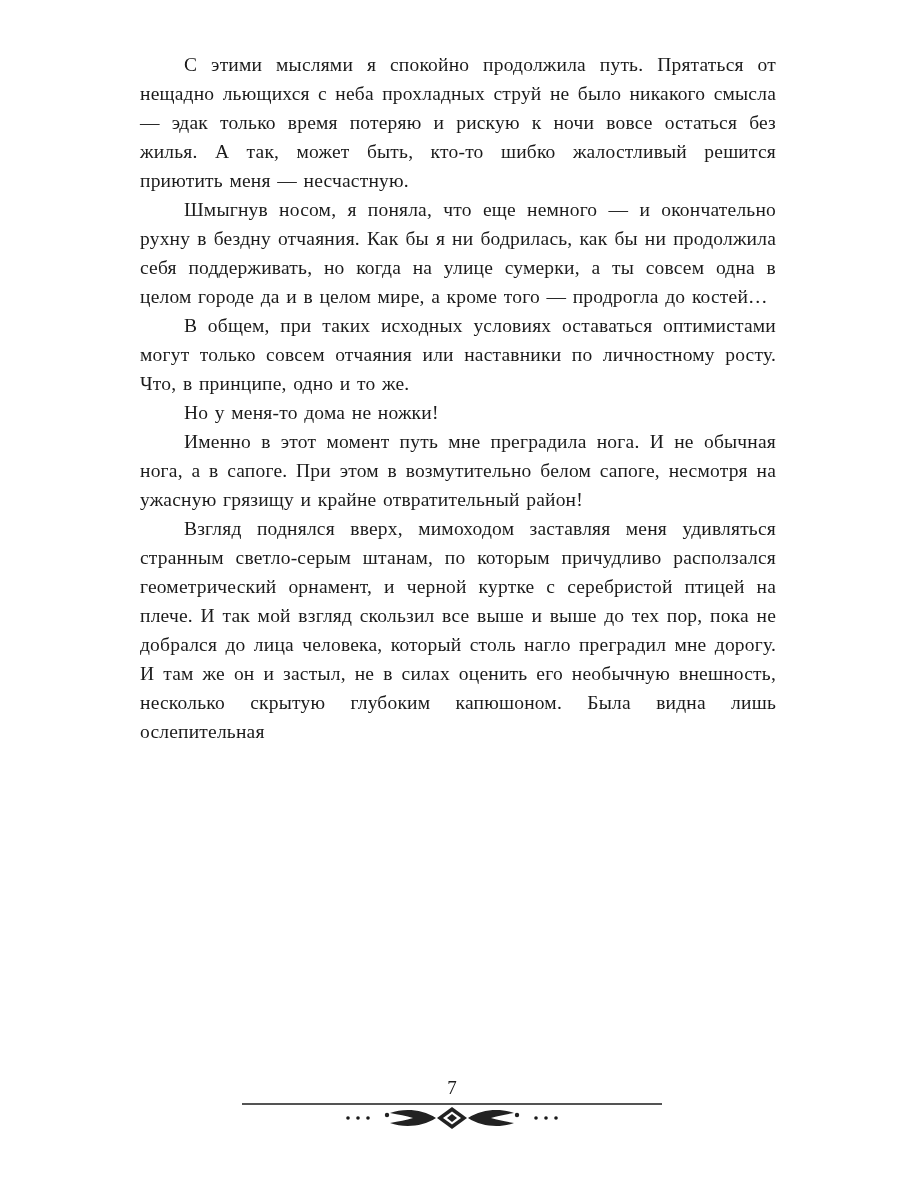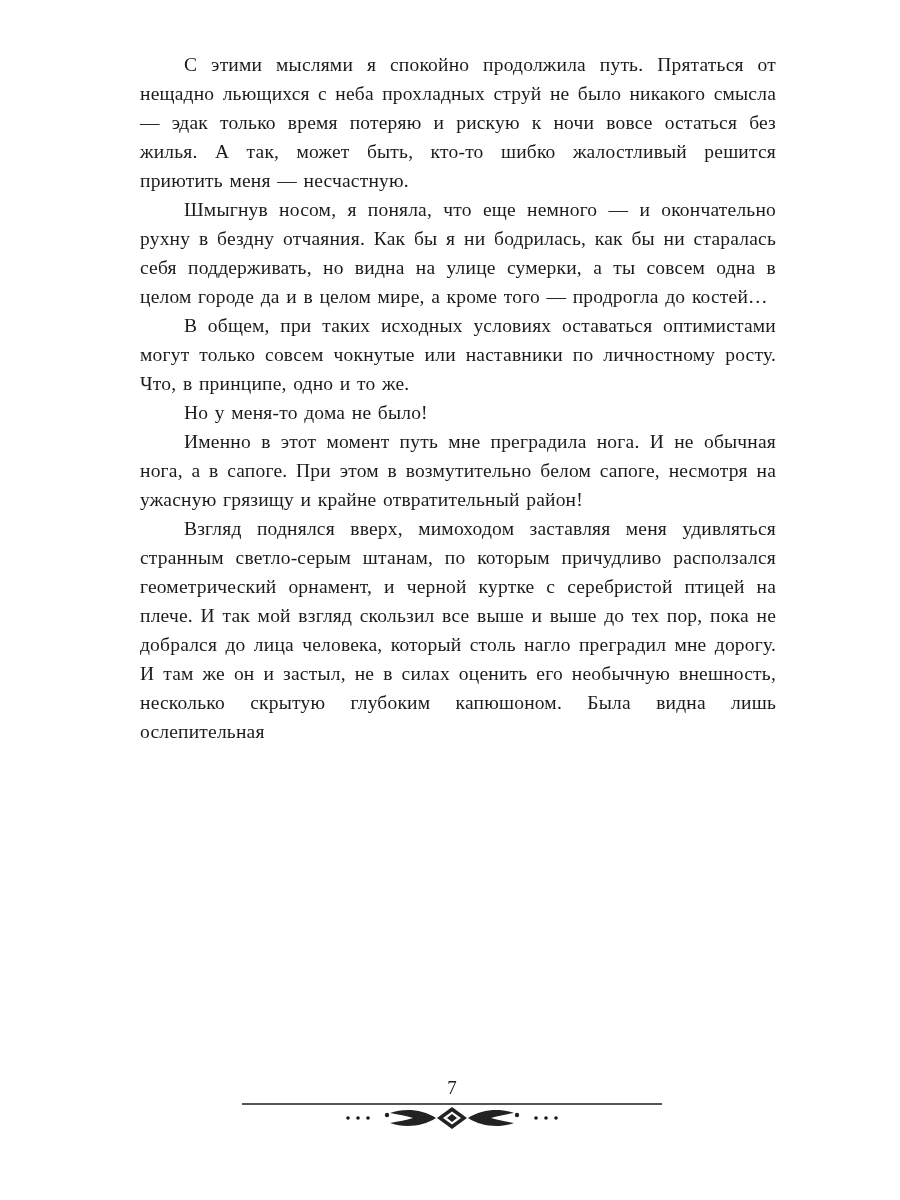--- a/index.html
+++ b/index.html
@@ -52,23 +52,23 @@
     height: 32px;
   }
 </style>
 </head>
 <body>
 
 <div class="page">
 
   <main class="text-block">
     <p>С этими мыслями я спокойно продолжила путь. Прятаться от нещадно льющихся с неба прохладных струй не было никакого смысла — эдак только время потеряю и рискую к ночи вовсе остаться без жилья. А так, может быть, кто-то шибко жалостливый решится приютить меня — несчастную.</p>
-    <p>Шмыгнув носом, я поняла, что еще немного — и окончательно рухну в бездну отчаяния. Как бы я ни бодрилась, как бы ни старалась себя поддерживать, но видна на улице сумерки, а ты совсем одна в целом городе да и в целом мире, а кроме того — продрогла до костей…</p>
-    <p>В общем, при таких исходных условиях оставаться оптимистами могут только совсем чокнутые или наставники по личностному росту. Что, в принципе, одно и то же.</p>
-    <p>Но у меня-то дома не было!</p>
+    <p>Шмыгнув носом, я поняла, что еще немного — и окончательно рухну в бездну отчаяния. Как бы я ни бодрилась, как бы ни продолжила себя поддерживать, но когда на улице сумерки, а ты совсем одна в целом городе да и в целом мире, а кроме того — продрогла до костей…</p>
+    <p>В общем, при таких исходных условиях оставаться оптимистами могут только совсем отчаяния или наставники по личностному росту. Что, в принципе, одно и то же.</p>
+    <p>Но у меня-то дома не ножки!</p>
     <p>Именно в этот момент путь мне преградила нога. И не обычная нога, а в сапоге. При этом в возмутительно белом сапоге, несмотря на ужасную грязищу и крайне отвратительный район!</p>
     <p>Взгляд поднялся вверх, мимоходом заставляя меня удивляться странным светло-серым штанам, по которым причудливо расползался геометрический орнамент, и черной куртке с серебристой птицей на плече. И так мой взгляд скользил все выше и выше до тех пор, пока не добрался до лица человека, который столь нагло преградил мне дорогу. И там же он и застыл, не в силах оценить его необычную внешность, несколько скрытую глубоким капюшоном. Была видна лишь ослепительная</p>
   </main>
 
   <footer class="page-footer">
     <div class="page-number">7</div>
     <svg class="ornament-svg" viewBox="0 0 424 32" xmlns="http://www.w3.org/2000/svg" aria-hidden="true">
 
       <line x1="2" y1="3" x2="422" y2="3" stroke="#1b1b1b" stroke-width="1.4"></line>
 

